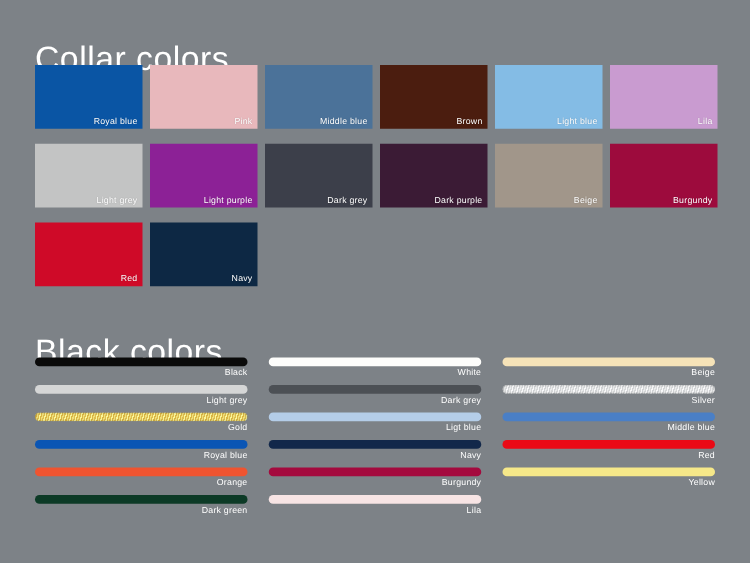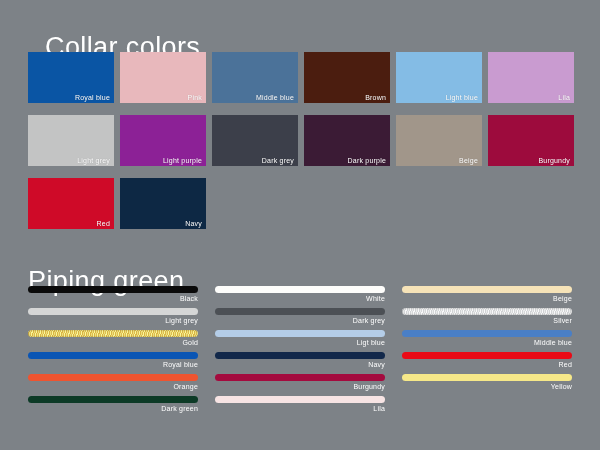--- a/index.html
+++ b/index.html
@@ -26,21 +26,21 @@
   .section-title {
     position: absolute;
     color: #ffffff;
     font-family: "Liberation Sans", sans-serif;
     font-weight: 300;
     font-size: 27px;
     letter-spacing: 0.4px;
     line-height: 1;
     white-space: nowrap;
   }
-  #collar-title { left: 28px; top: 16px; margin-left: 17px; }
+  #collar-title { left: 28px; top: 16px; }
   #piping-title { left: 28px; top: 250px; }
 
   
   .collar-grid {
     position: absolute;
     left: 28px;
     top: 52px;
     width: 545px;
     display: grid;
     grid-template-columns: repeat(6, 86px);
@@ -143,21 +143,21 @@
         <span class="swatch-label">Burgundy</span>
       </div>
       <div class="swatch" style="background: rgb(207, 10, 40);">
         <span class="swatch-label">Red</span>
       </div>
       <div class="swatch" style="background: rgb(13, 40, 68);">
         <span class="swatch-label">Navy</span>
       </div>
     </div>
 
-  <h1 class="section-title" id="piping-title">Piping green</h1>
+  <h1 class="section-title" id="piping-title">Black colors</h1>
 
   <div class="piping-cols">
       <div class="piping-col">
         <div class="piping-row">
           <div class="piping-bar" style="background: rgb(10, 10, 10);"></div>
           <span class="piping-label">Black</span>
         </div>
         <div class="piping-row">
           <div class="piping-bar" style="background: rgb(213, 214, 214);"></div>
           <span class="piping-label">Light grey</span>

